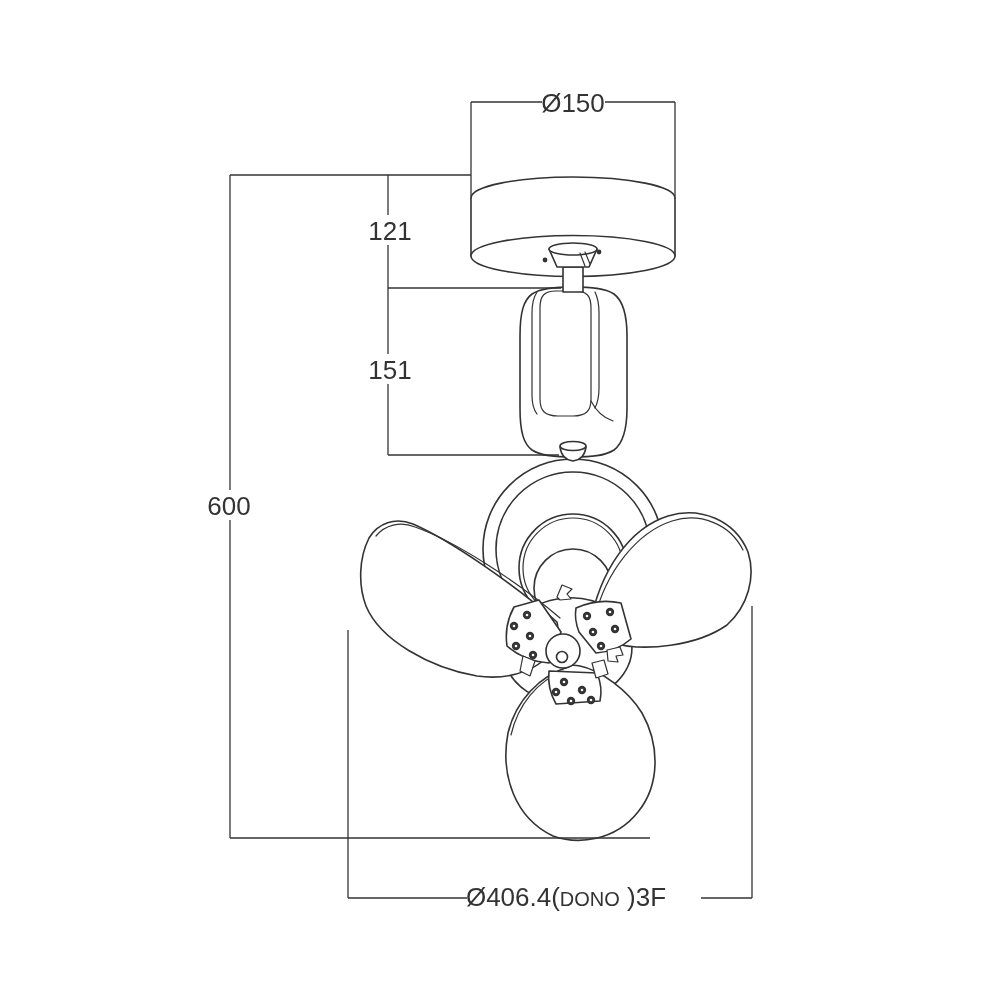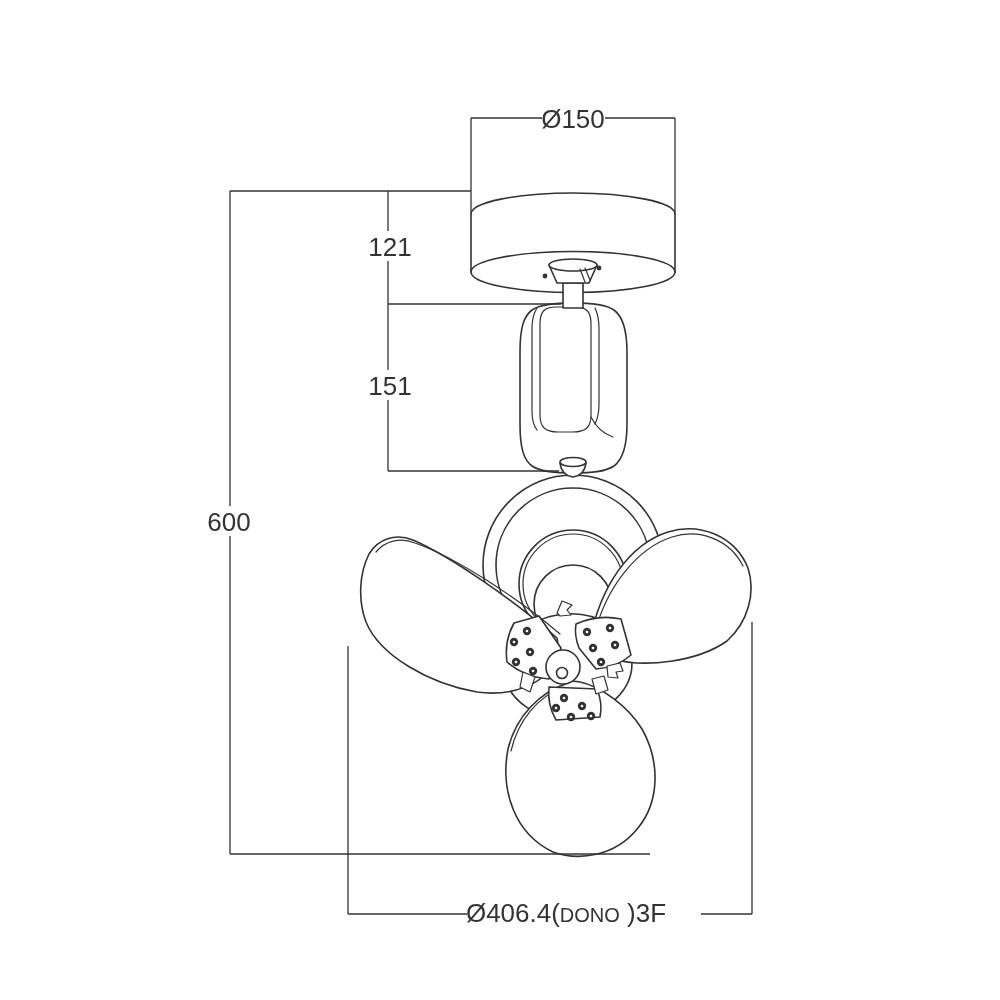--- a/index.html
+++ b/index.html
@@ -1,17 +1,17 @@
 <!DOCTYPE html>
 <html style="--line: #333333; --bg: #ffffff;"><head>
 <meta charset="utf-8">
 <style>
   :root { --line:#333333; --bg:#ffffff; }
   html,body { margin:0; padding:0; background:var(--bg); }
-  .stage { width:1000px; height:920px; position:relative; background:var(--bg); overflow:hidden;margin-top:16px; }
+  .stage { width:1000px; height:920px; position:relative; background:var(--bg); overflow:hidden; }
   svg { display:block; }
   .ln   { stroke:var(--line); stroke-width:1.6; fill:none; stroke-linecap:round; stroke-linejoin:round; }
   .thin { stroke:var(--line); stroke-width:1.2; fill:none; stroke-linecap:round; stroke-linejoin:round; }
   .fw   { fill:#ffffff; }
   .dim  { stroke:var(--line); stroke-width:1.3; fill:none; stroke-linecap:butt; }
   .mask { fill:#ffffff; stroke:none; }
   .screw    { fill:var(--line); stroke:none; }
   .screw-hi { fill:#ffffff; stroke:none; }
   text { fill:var(--line); font-family:"Liberation Sans", sans-serif; font-size:26px; }
   .tsmall { font-size:20px; }

